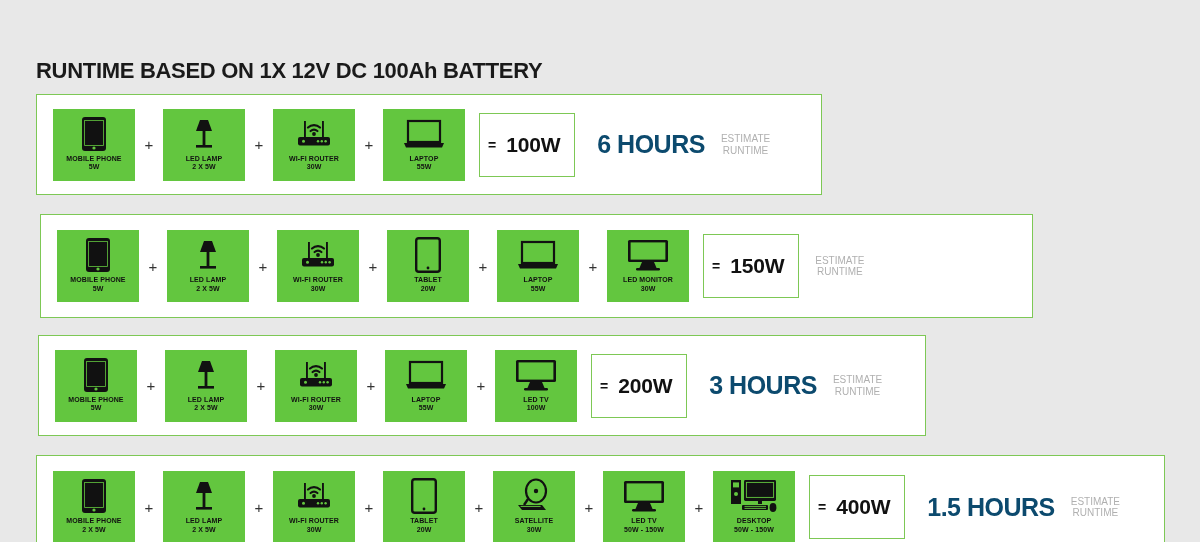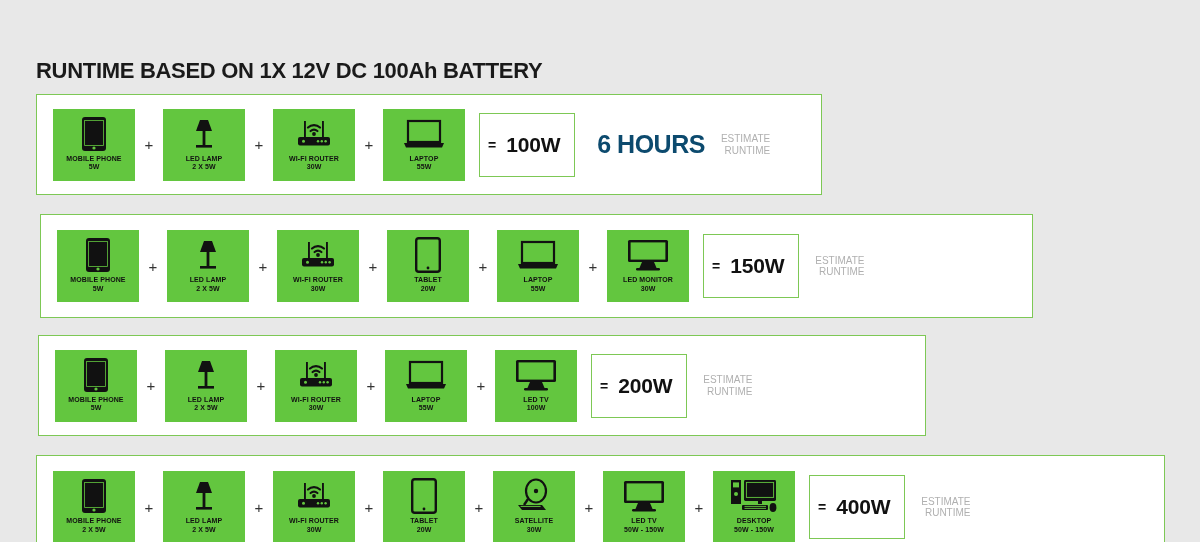--- a/index.html
+++ b/index.html
@@ -108,21 +108,21 @@
     margin-left: 22px;
     letter-spacing: -0.5px;
     white-space: nowrap;
     flex: 0 0 auto;
   }
   .estimate {
     margin-left: 16px;
     font-size: 10px;
     color: #b0b0b0;
     line-height: 1.15;
-    text-align: right;
+    text-align: center;
     flex: 0 0 auto;
     white-space: nowrap;
   }
 </style>
 </head>
 <body>
 
 <div id="page">
 
   <div id="page-title">RUNTIME BASED ON 1X 12V DC 100Ah BATTERY</div>
@@ -354,20 +354,21 @@
       <rect x="11" y="30" width="24" height="2.4" rx="1.2" fill="#111"></rect>
     </svg>
             </div>
             <div class="tile-label">LED TV</div>
             <div class="tile-watt">100W</div>
           </div>
           <div class="result-box">
             <span class="eq">=</span>
             <span class="watt-total">200W</span>
           </div>
+          <div class="hours">3 HOURS</div>
           <div class="estimate">
             <div>ESTIMATE</div>
             <div>RUNTIME</div>
           </div>
         </div>
       </div>
       <div class="row" style="left: 36px; top: 419px; width: 1129px; height: 104px;">
         <div class="row-inner">
           <div class="tile">
             <div class="tile-icon">
@@ -469,20 +470,21 @@
       <ellipse cx="45" cy="29.5" rx="3.4" ry="4.4" fill="#111"></ellipse>
     </svg>
             </div>
             <div class="tile-label">DESKTOP</div>
             <div class="tile-watt">50W - 150W</div>
           </div>
           <div class="result-box">
             <span class="eq">=</span>
             <span class="watt-total">400W</span>
           </div>
+          <div class="hours">1.5 HOURS</div>
           <div class="estimate">
             <div>ESTIMATE</div>
             <div>RUNTIME</div>
           </div>
         </div>
       </div>
     </div>
 
 </div>
 

